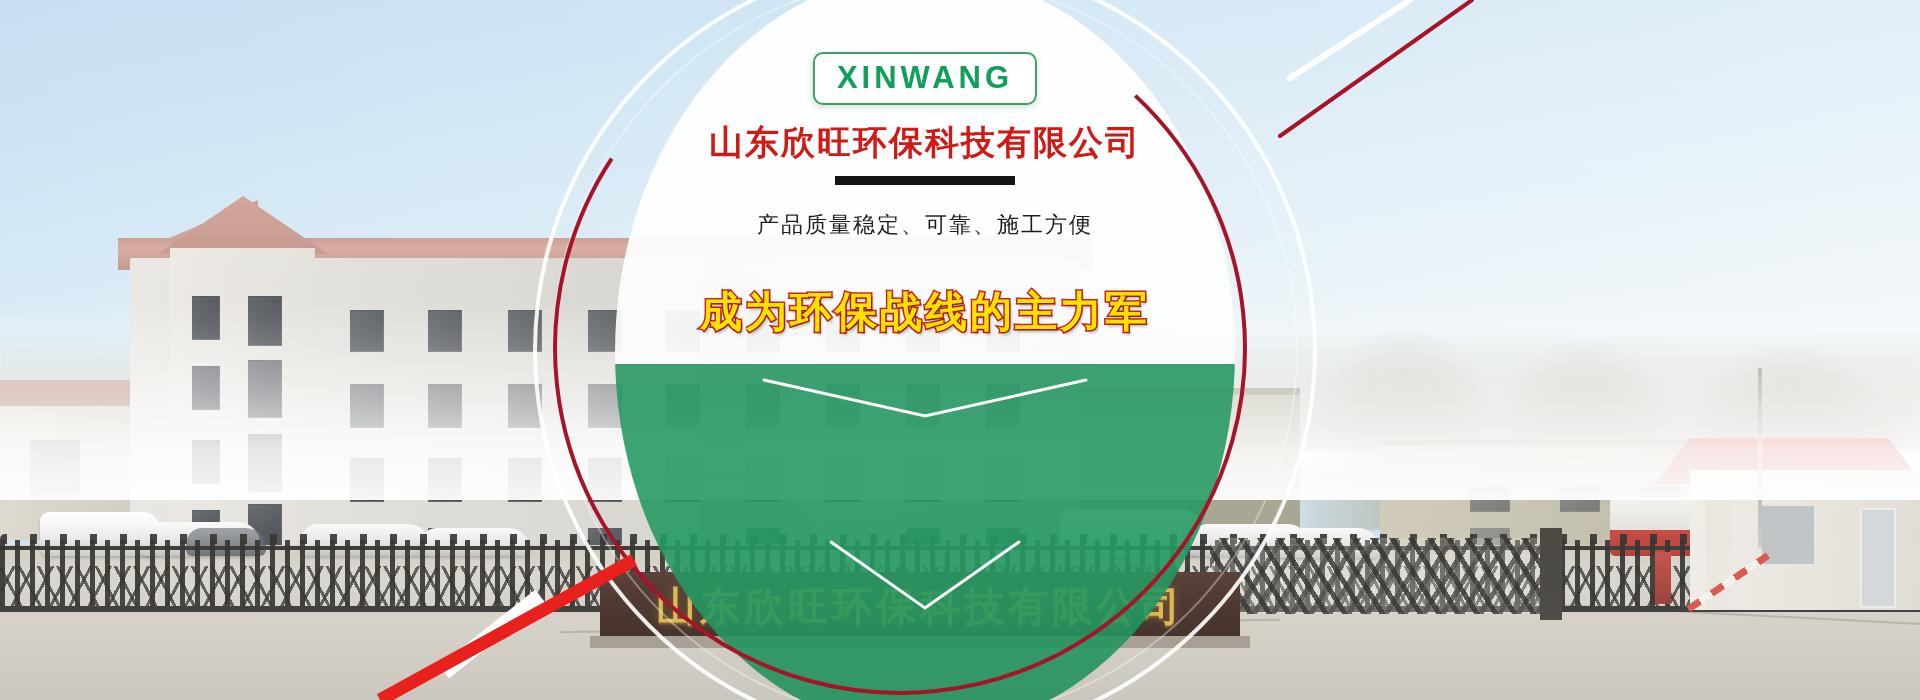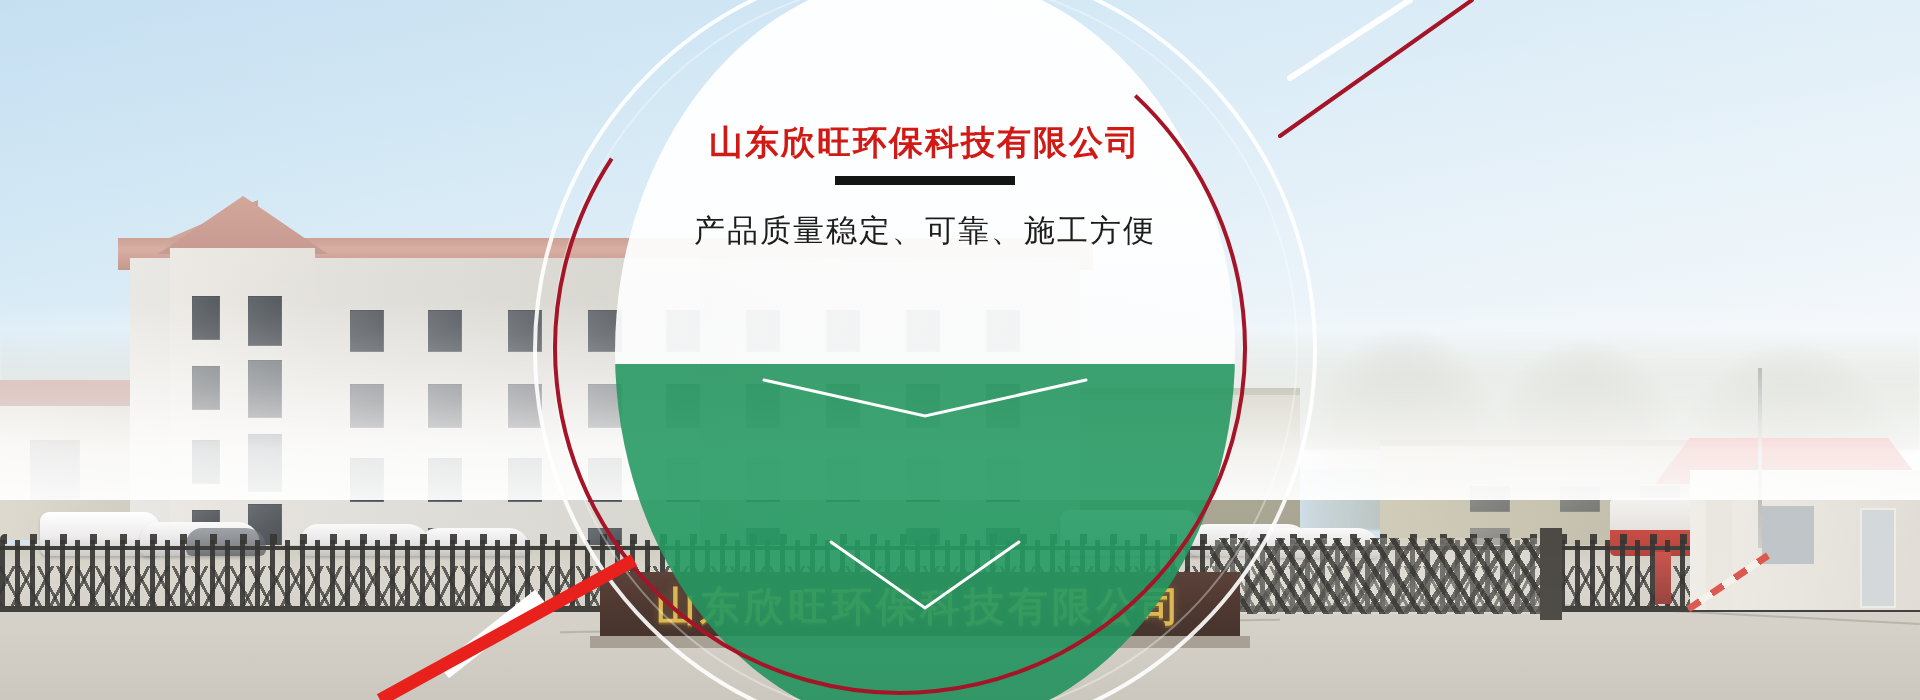--- a/index.html
+++ b/index.html
@@ -159,21 +159,21 @@
     position:absolute;left:0;top:148px;width:100%;text-align:center;
     color:#d11a15;font-size:34px;font-weight:bold;letter-spacing:2px;
     text-shadow:1px 1px 0 rgba(255,255,255,.8);white-space:nowrap;
   }
   .divider{
     position:absolute;left:50%;top:204px;transform:translateX(-50%);
     width:180px;height:9px;background:#141414;
   }
   .tagline{
     position:absolute;left:0;top:238px;width:100%;text-align:center;
-    color:#1d1d1d;font-size:31px;letter-spacing:2px;white-space:nowrap;
+    color:#1d1d1d;font-size:22px;letter-spacing:2px;white-space:nowrap;
   }
   .slogan{
     position:absolute;left:0;top:312px;width:100%;text-align:center;
     color:#ffe200;font-size:42px;font-weight:bold;letter-spacing:3px;white-space:nowrap;
     -webkit-text-stroke:3px #cf2318;
     paint-order:stroke fill;
     text-shadow:2px 3px 3px rgba(0,0,0,.28);
   }
   .chev{position:absolute;left:50%;top:404px;transform:translateX(-50%);}
   .iso{
@@ -305,27 +305,29 @@
     <div class="plinth-text">山东欣旺环保科技有限公司</div>
 
     <div class="sky-haze"></div>
     <div class="photo-wash"></div>
   </div>
 
   <div class="oval">
     <div class="oval-top"></div>
     <div class="oval-bottom"></div>
 
+    <div class="badge">XINWANG</div>
 
     <div class="company">山东欣旺环保科技有限公司</div>
 
     <div class="divider"></div>
 
     <div class="tagline">产品质量稳定、可靠、施工方便</div>
 
+    <div class="slogan">成为环保战线的主力军</div>
 
     <div class="chev">
       <svg width="330" height="46" viewBox="0 0 330 46" aria-hidden="true">
         <path d="M4 4 L165 40 L326 4" fill="none" stroke="#ffffff" stroke-width="3" stroke-linecap="round"></path>
       </svg>
     </div>
 
 
     <div class="vmark">
       <svg width="200" height="74" viewBox="0 0 200 74" aria-hidden="true">

